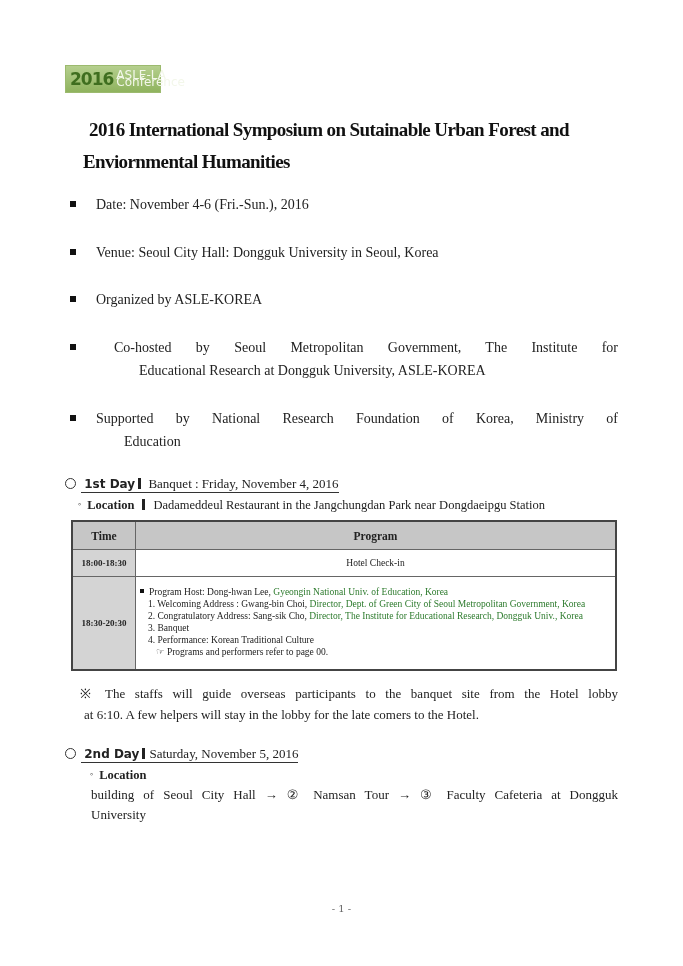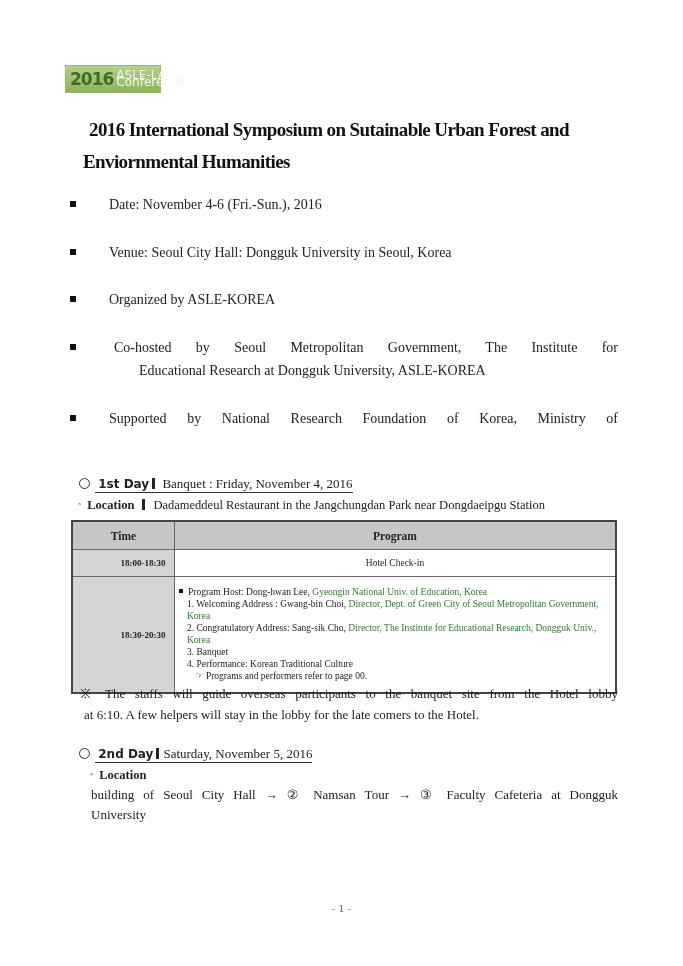--- a/index.html
+++ b/index.html
@@ -12,40 +12,40 @@
                font-size:17px; color:#3f6e1f; letter-spacing:-1px;text-align:right; }
   .logo-sub { font-family:"DejaVu Sans","Liberation Sans",sans-serif; font-size:12px;
               color:#f3f7ea; line-height:7px; margin-left:3px; }
   .title { position:absolute; left:83px; top:114px; width:540px;
            font-family:"Liberation Serif","DejaVu Serif",serif; font-weight:bold;
            font-size:19px; line-height:32px; letter-spacing:-0.6px; color:#111; }
   .title .l1 { display:block; padding-left:6px; }
   .bullet { position:absolute; left:70px; width:548px; font-size:14px; line-height:23px;
             font-family:"Liberation Serif","DejaVu Serif",serif; }
   .bullet .sq { position:absolute; left:0; top:8px; width:6px; height:6px; background:#111; }
-  .bullet .txt { display:block; margin-left:39px; text-align:justify; text-align-last:left; }
+  .bullet .txt { display:block; margin-left:26px; text-align:justify; text-align-last:left; }
   .bullet .txt .cont { display:block; padding-left:28px; }
   .bullet.just .txt .first { display:block; text-align:justify; text-align-last:justify; }
-  .day { position:absolute; left:79px; font-size:13px; line-height:18px;
+  .day { position:absolute; left:65px; font-size:13px; line-height:18px;
          font-family:"Liberation Serif","DejaVu Serif",serif; }
   .day .circ { display:inline-block; width:9px; height:9px; border:1px solid #333;
                border-radius:50%; margin-right:5px; vertical-align:-1px; }
   .day .u { border-bottom:1px solid #333; padding-bottom:1px; }
   .day .lbl { font-family:"DejaVu Sans","Liberation Sans",sans-serif; font-weight:bold;
               font-size:12px; }
   .bar { display:inline-block; width:3px; height:11px; background:#222; margin:0 4px 0 3px; vertical-align:-1px; }
   .sub { position:absolute; left:78px; font-size:12.5px; line-height:18px;
          font-family:"Liberation Serif","DejaVu Serif",serif; }
   .sub .dot { font-size:9px; margin-right:6px; vertical-align:2px; }
   .sub b { font-weight:bold; }
   table.prog { position:absolute; left:71px; top:520px; width:546px; border-collapse:collapse;
                border:2px solid #444; font-family:"Liberation Serif","DejaVu Serif",serif; }
   table.prog th, table.prog td { border:1px solid #666; padding:0; }
   table.prog th { background:#c6c6c6; font-size:11.5px; font-weight:bold; height:27px;margin-top:6px; }
-  table.prog td.time { background:#d4d4d4; width:62px; font-size:9px; font-weight:bold; text-align:center;padding-left:39px; }
+  table.prog td.time { background:#d4d4d4; width:62px; font-size:9px; font-weight:bold; text-align:center; }
   table.prog td.c { text-align:center; font-size:9.5px; height:26px; }
   table.prog td.detail { font-size:9.5px; line-height:12px; padding:9px 6px 10px 4px; height:73px; vertical-align:top; }
   .green { color:#2c7a2c; }
   .d-host .sq2 { display:inline-block; width:4px; height:4px; background:#111; margin-right:5px; vertical-align:2px; }
   .d-item { padding-left:8px; }
   .d-note { padding-left:16px; }
   .note { position:absolute; left:80px; width:538px; font-size:13px; line-height:21px;
           font-family:"Liberation Serif","DejaVu Serif",serif; }
   .note .ast { position:absolute; left:0; top:0; }
   .note .first { display:block; margin-left:25px; text-align:justify; text-align-last:justify;font-family:Liberation Serif, serif; }
@@ -89,20 +89,21 @@
   <span class="sq"></span>
   <span class="txt" style="margin-left:44px">
     <span class="first">Co-hosted by Seoul Metropolitan Government, The Institute for</span>
     <span class="cont" style="padding-left:25px">Educational Research at Dongguk University, ASLE-KOREA</span>
   </span>
 </div>
 <div class="bullet just" style="top:407px">
   <span class="sq"></span>
   <span class="txt">
     <span class="first">Supported by National Research Foundation of Korea, Ministry of</span>
+    <span class="cont">Education</span>
   </span>
 </div>
 
 <div class="day" style="top:475px">
   <span class="circ"></span><span class="u">
     <span class="lbl">1st Day</span><span class="bar"></span>
     <span>Banquet : Friday, November 4, 2016</span>
   </span>
 </div>
 <div class="sub" style="top:495px">

